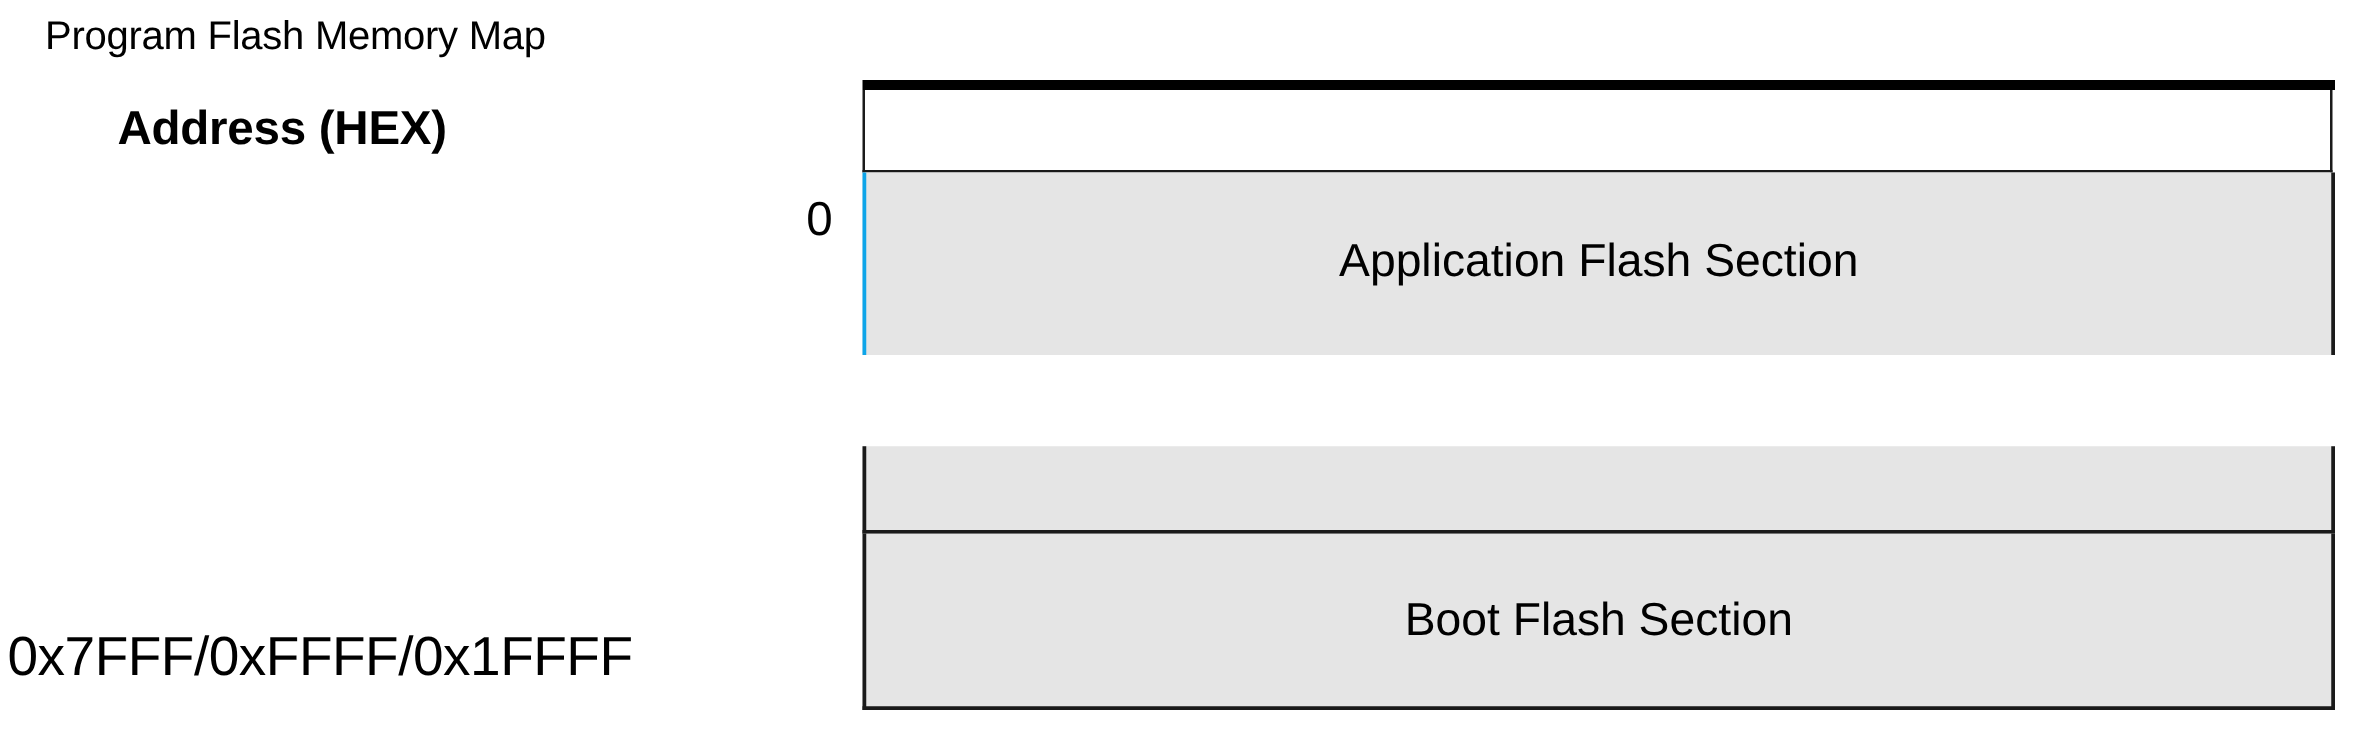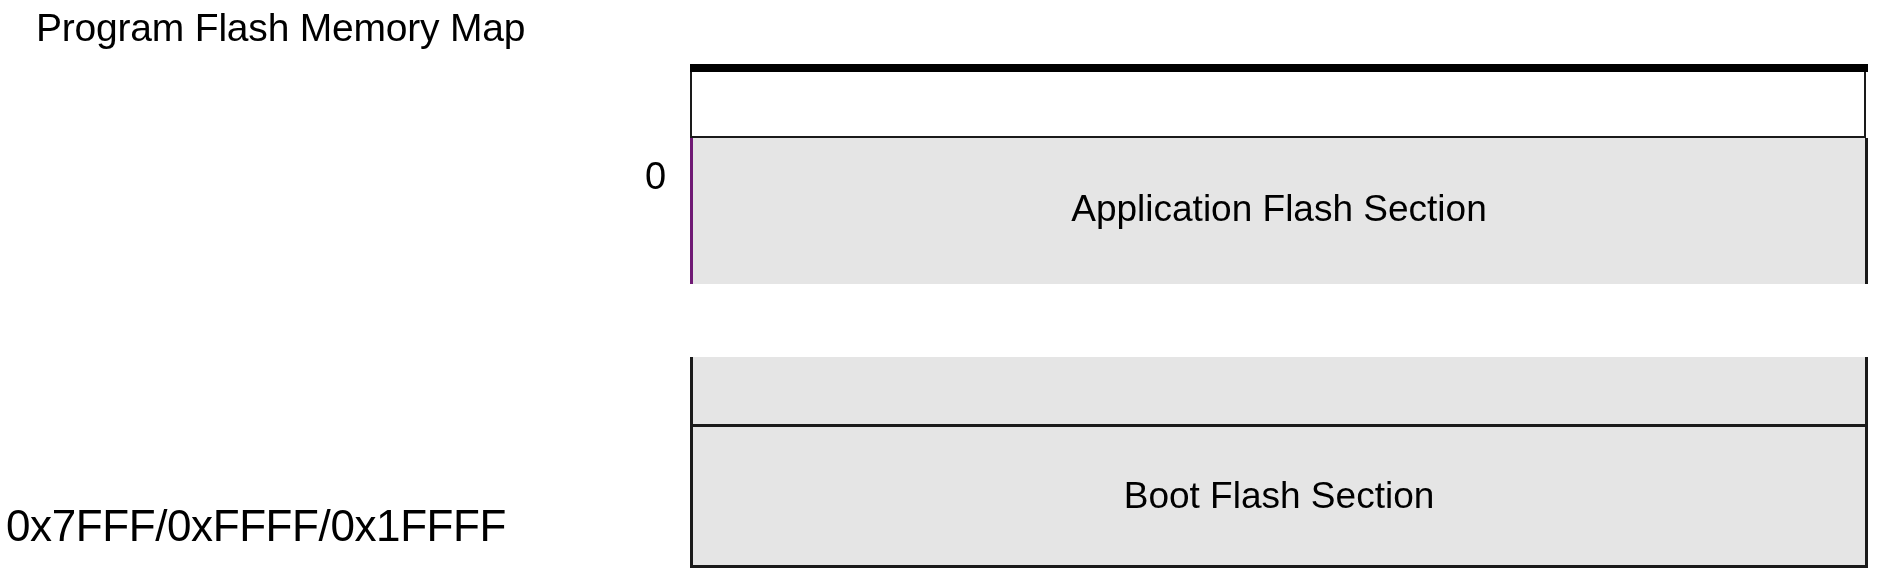--- a/index.html
+++ b/index.html
@@ -16,21 +16,21 @@
     font-family: "Liberation Sans", sans-serif;
     color: #000000;
     overflow: hidden;
   }
 
   
   .title {
     position: absolute;
     left: 36px;
     top: 6px;
-    font-size: 39px;
+    font-size: 32px;
     font-weight: 400;
     line-height: 44px;
     white-space: nowrap;
     letter-spacing: -0.2px;
   }
 
   .address-header {
     position: absolute;
     left: 94px;
     top: 82px;
@@ -102,21 +102,21 @@
     box-sizing: border-box;
   }
 
   .app-section {
     position: absolute;
     left: 0;
     top: 74px;
     width: 1178px;
     height: 146px;
     background: #e5e5e5;
-    border-left: 3px solid #701a75;
+    border-left: 3px solid #0ea5e9;
     border-right: 3px solid #1a1a1a;
     box-sizing: border-box;
   }
 
   
   .block-boot {
     position: absolute;
     left: 0;
     top: 357px;
     width: 1178px;
@@ -164,20 +164,21 @@
   .app-section .section-label { top: 50px; }
   .boot-section .section-label { top: 48px; }
 </style>
 </head>
 <body>
 
 <div id="canvas">
 
   <div class="title">Program Flash Memory Map</div>
 
+  <div class="address-header">Address (HEX)</div>
 
   <div class="addr-zero">0</div>
 
   <div class="addr-bottom">0x7FFF/0xFFFF/0x1FFFF</div>
 
   <div class="map-area">
 
     <div class="block-app">
       <div class="app-top-rule"></div>
       <div class="app-reserved"></div>

